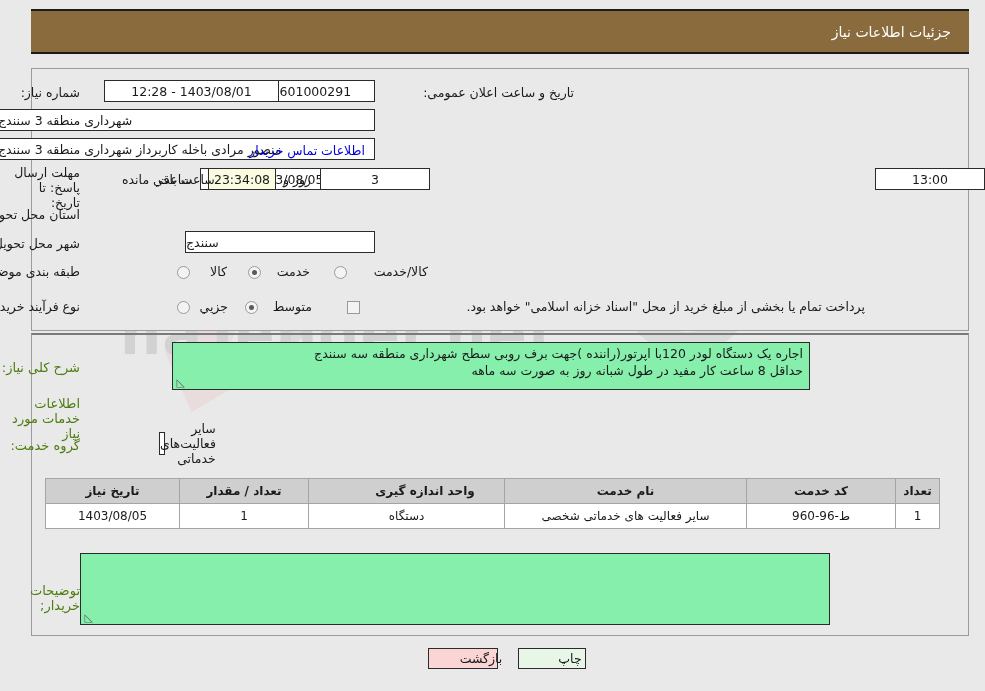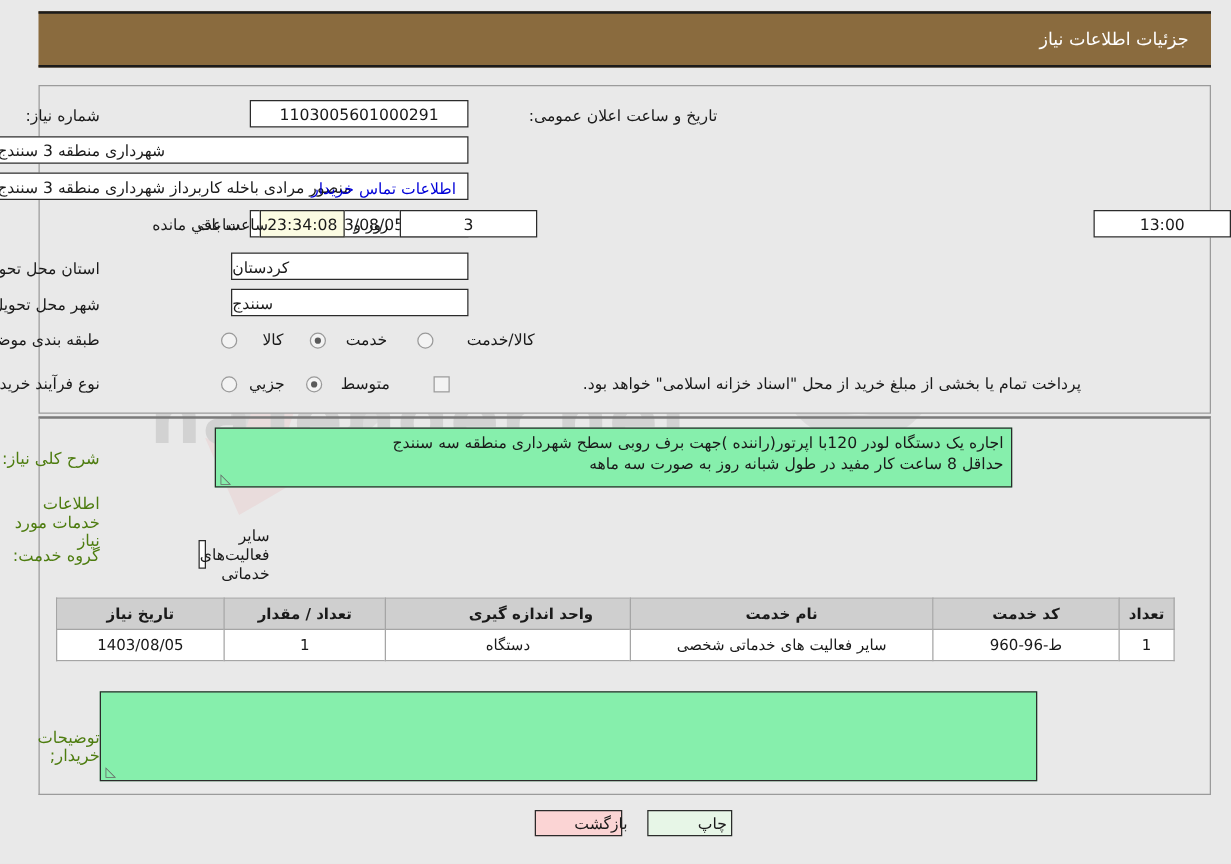--- a/index.html
+++ b/index.html
@@ -274,38 +274,39 @@
   <div class="titlebar">
     <span class="t">جزئیات اطلاعات نیاز</span>
   </div>
 
   <div class="panel"></div>
 
   <div class="lbl" style="right:905px; top:85px;">شماره نیاز:</div>
   <div class="box center" style="right:610px; top:80px; width:175px; height:22px;">1103005601000291</div>
 
   <div class="lbl" style="right:411px; top:85px;">تاریخ و ساعت اعلان عمومی:</div>
+  <div class="box center" style="right:706px; top:80px; width:175px; height:22px; left:104px;">1403/08/01 - 12:28</div>
 
   <div class="lbl" style="right:905px; top:114px;">نام دستگاه خریدار:</div>
   <div class="box right" style="right:610px; top:109px; width:378px; height:22px;">شهرداری منطقه 3 سنندج</div>
 
   <div class="lbl" style="right:905px; top:143px;">ایجاد کننده درخواست:</div>
   <div class="box right" style="right:610px; top:138px; width:378px; height:22px;">منصور مرادی باخله کاربرداز شهرداری منطقه 3 سنندج</div>
   <div class="link" style="right:620px; top:143px; left:262px;">اطلاعات تماس خریدار</div>
 
+  <div class="lbl" style="right:905px; top:165px; text-align:right; width:70px; line-height:15px; white-space:normal;">مهلت ارسال پاسخ: تا تاریخ:</div>
   <div class="box center" style="right:610px; top:168px; width:175px; height:22px;">1403/08/05</div>
   <div class="lbl" style="right:793px; top:172px;">ساعت</div>
   <div class="box center" style="right:0px; left:478px; top:168px; width:110px; height:22px;">13:00</div>
   <div class="box center" style="left:320px; top:168px; width:110px; height:22px;">3</div>
   <div class="lbl" style="left:283px; top:172px;">روز و</div>
   <div class="box khaki center" style="left:208px; top:168px; width:68px; height:22px;">23:34:08</div>
   <div class="lbl" style="left:122px; top:172px;">ساعت باقي مانده</div>
 
   <div class="lbl" style="right:905px; top:207px;">استان محل تحویل:</div>
-  <div class="box right" style="right:610px; top:202px; width:190px; height:22px;">کردستان</div>
 
   <div class="lbl" style="right:905px; top:236px;">شهر محل تحویل:</div>
   <div class="box right" style="right:610px; top:231px; width:190px; height:22px;">سنندج</div>
 
   <div class="lbl" style="right:905px; top:264px;">طبقه بندی موضوعی:</div>
   <div class="radio" style="right:795px; top:266px;"></div>
   <div class="lbl" style="right:758px; top:264px;">کالا</div>
   <div class="radio" style="right:724px; top:266px;">
       <span style="position:absolute;left:3px;top:3px;width:5px;height:5px;border-radius:50%;background:#5a5a5a;"></span>
     </div>

